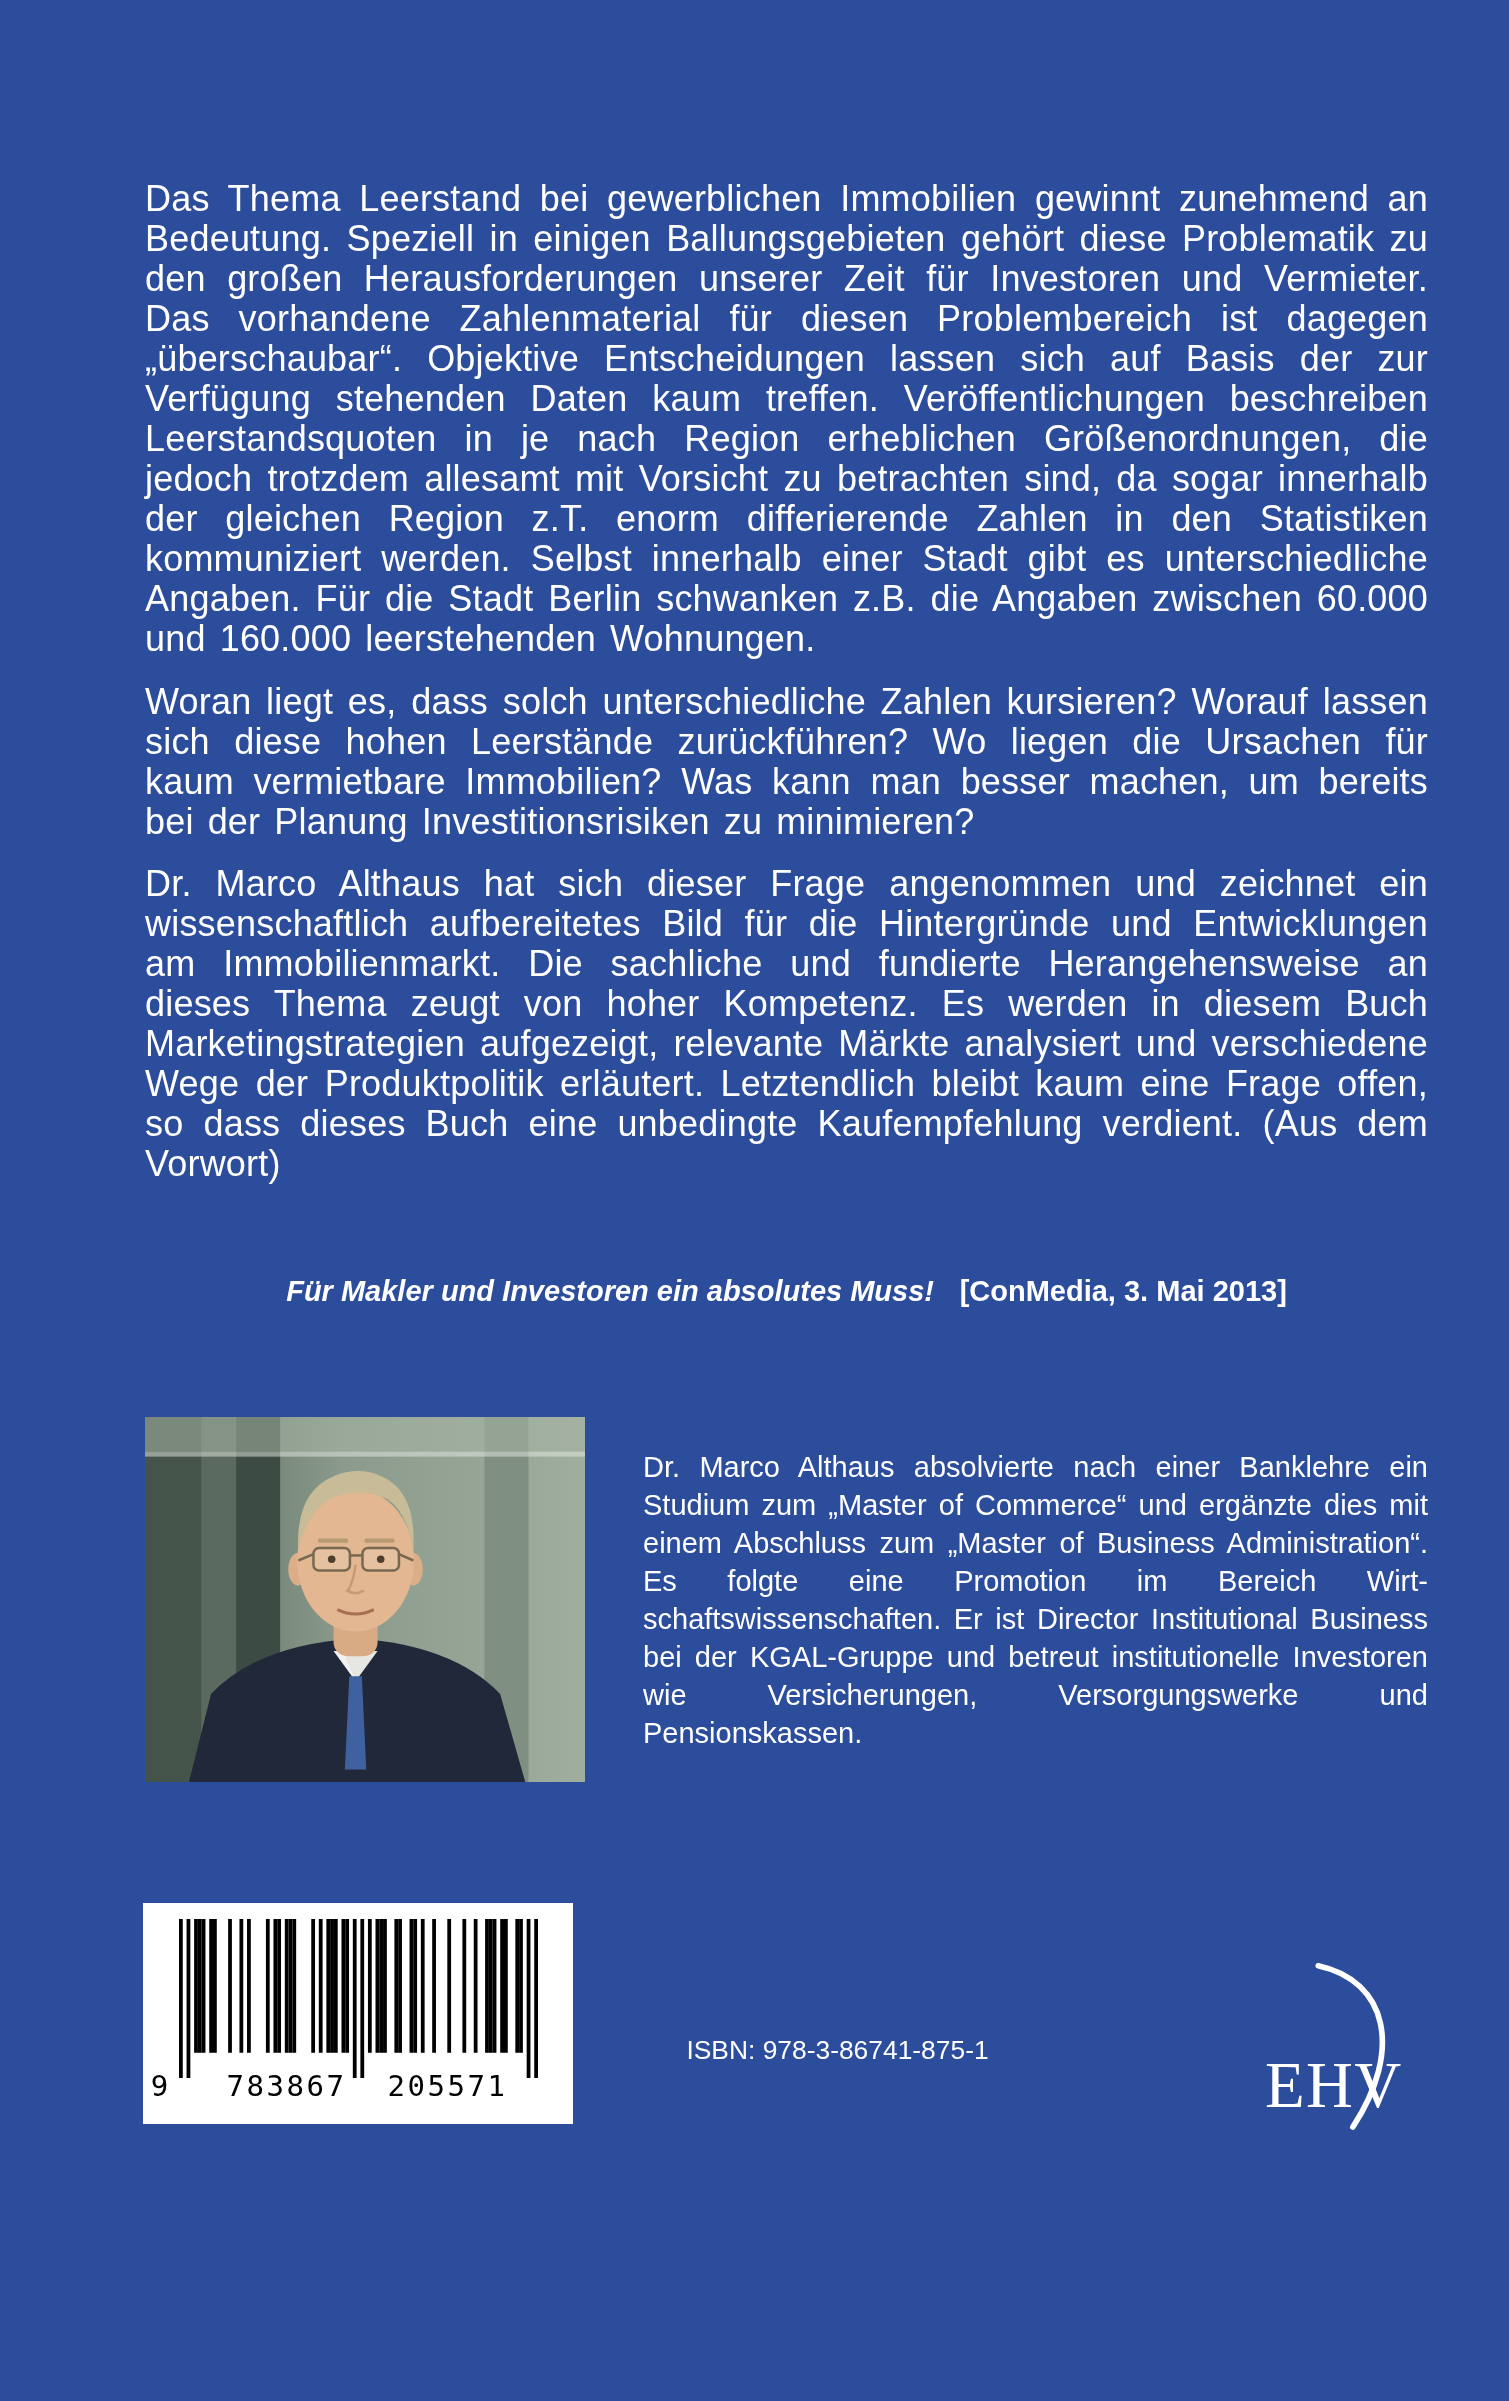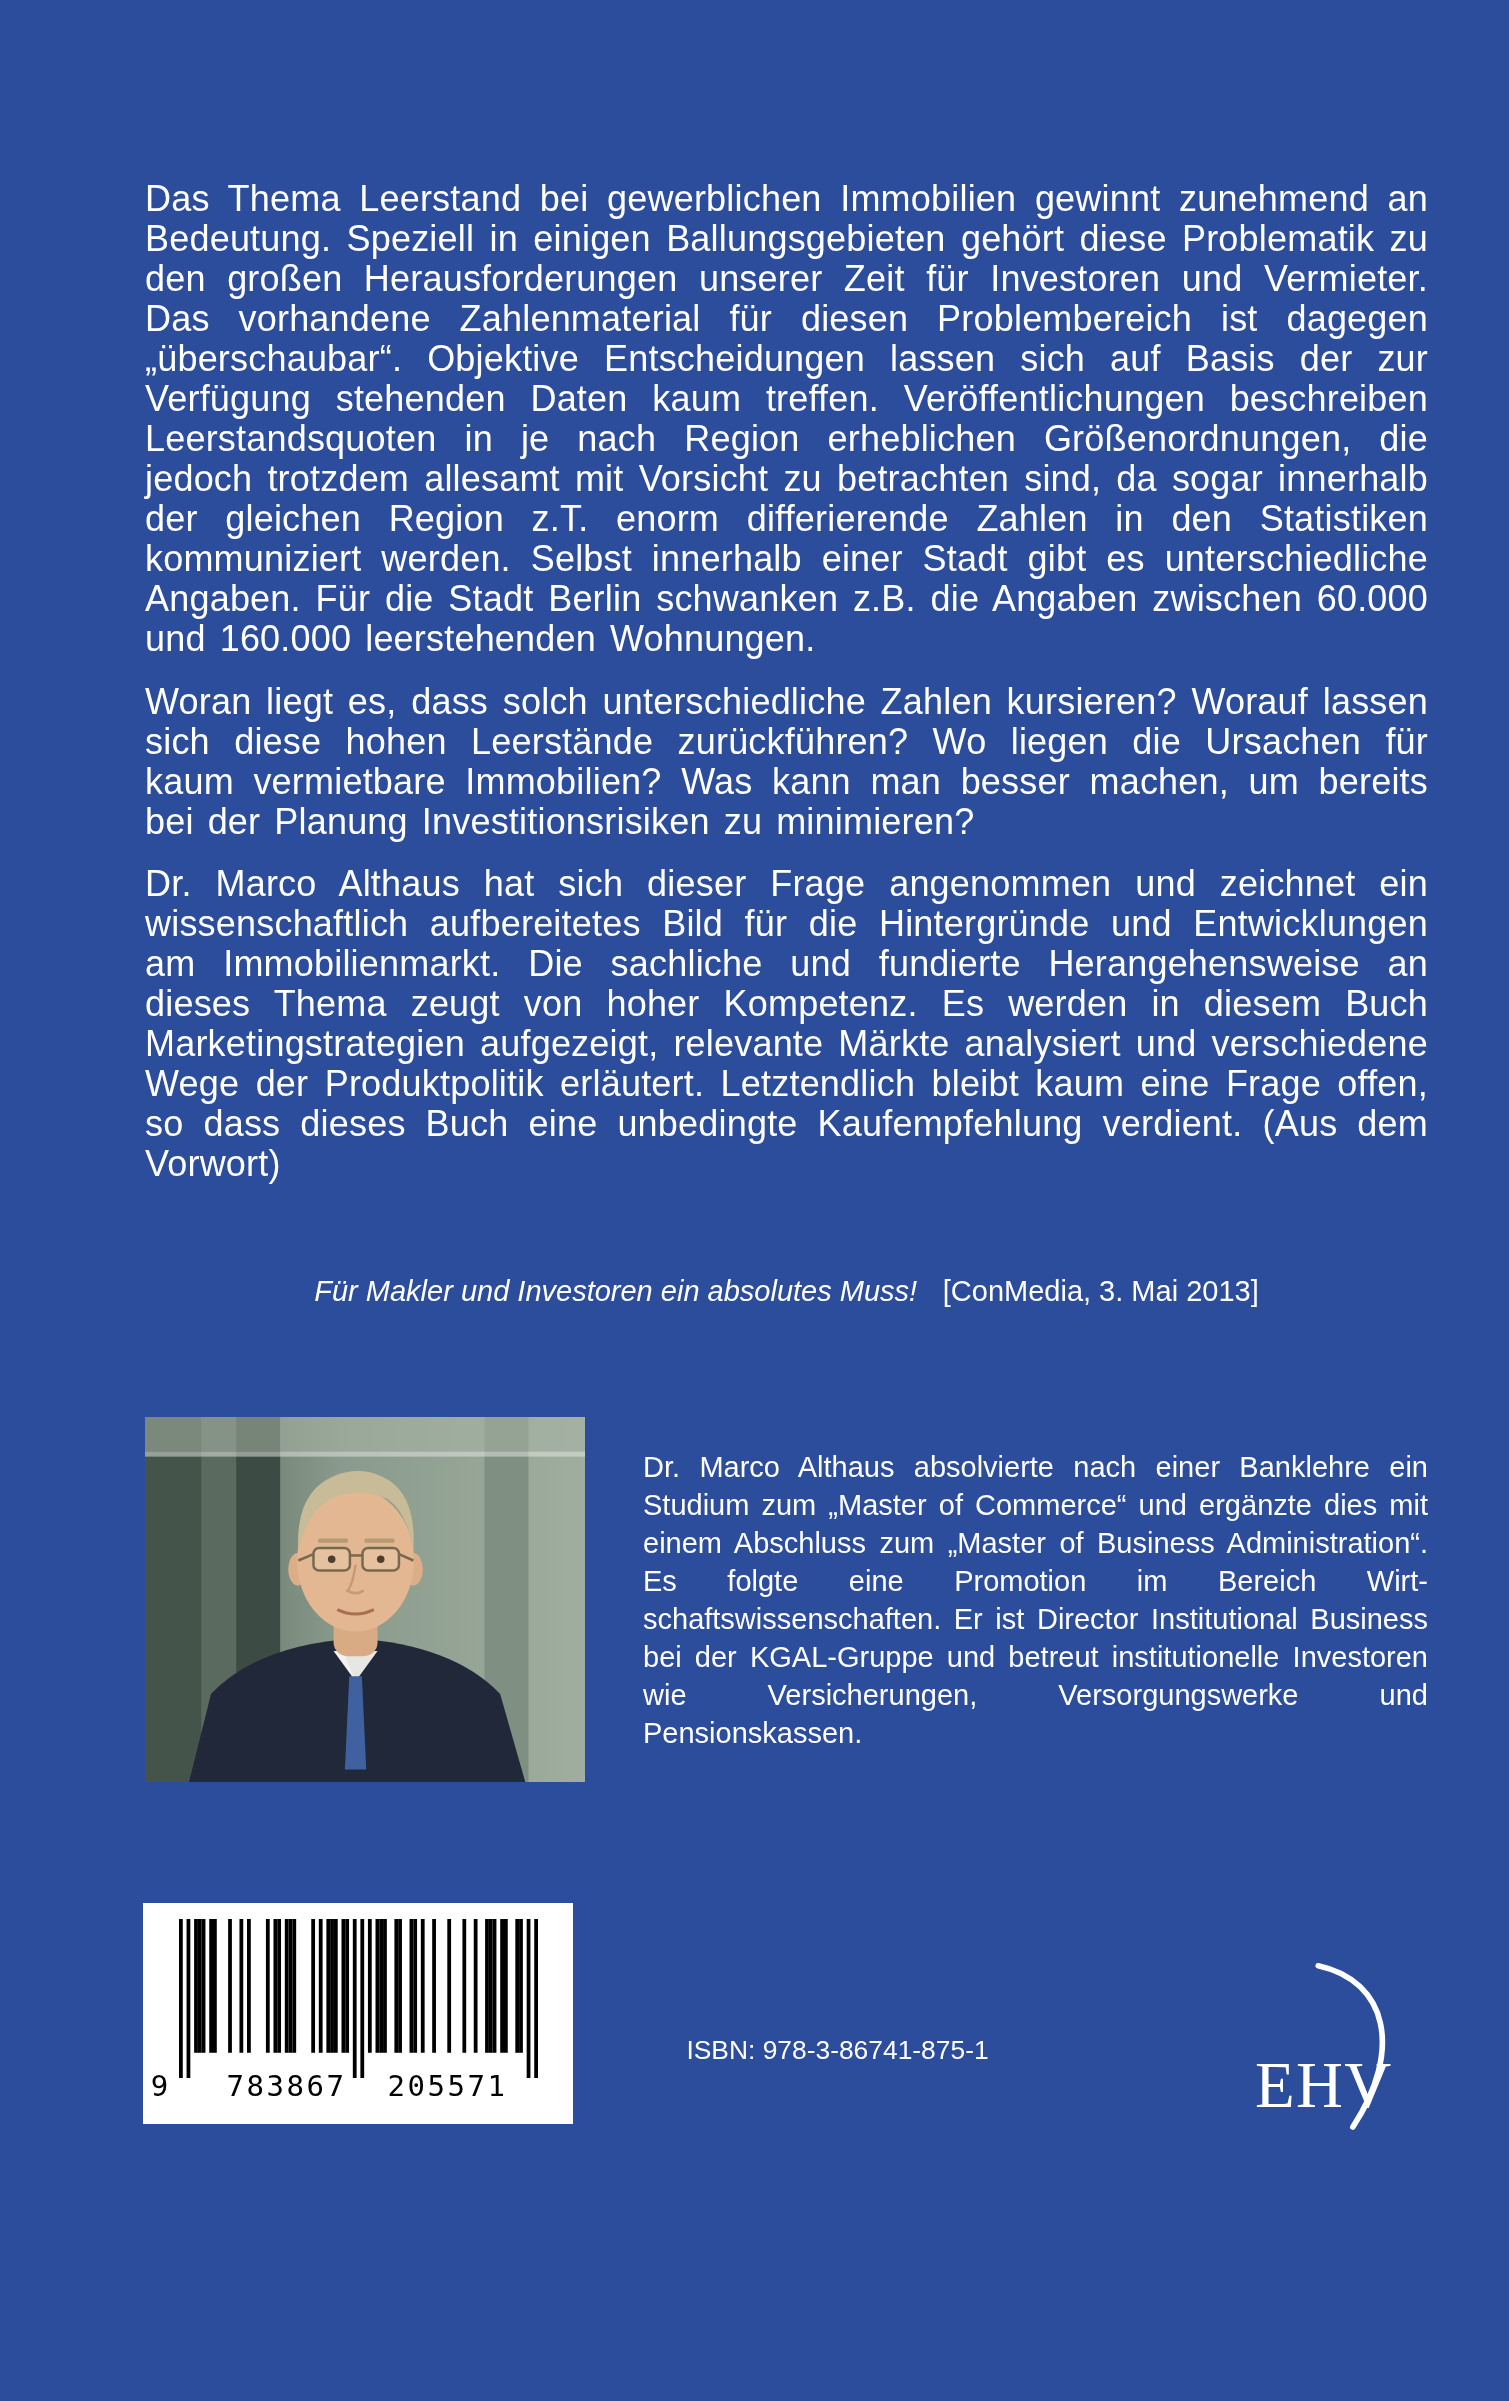--- a/index.html
+++ b/index.html
@@ -29,20 +29,21 @@
     -webkit-hyphens: manual;
     word-spacing: 3.8px;
     letter-spacing: 0.2px;
   }
 
   .quote-line {
     margin-top: 88px;
     text-align: center;
     font-size: 29px;
     line-height: 38px;
+    font-weight: bold;
   }
   .quote-text { font-style: italic; }
   .quote-source { font-style: normal; margin-left: 17.6px; }
 
   .author-section {
     margin-top: 107px;
     display: flex;
     align-items: center;
   }
   .author-photo {
@@ -119,21 +120,21 @@
   }
   .ehv-arc {
     position: absolute;
     left: 38px;
     top: 0;
     width: 126px;
     height: 170px;
   }
   .ehv-text {
     position: absolute;
-    left: 0;
+    left: 10px;
     bottom: 14px;
     font-family: "Liberation Serif", serif;
     font-size: 65px;
     line-height: 65px;
     letter-spacing: 1.3px;
     color: #ffffff;
   }
 </style>
 </head>
 <body>

